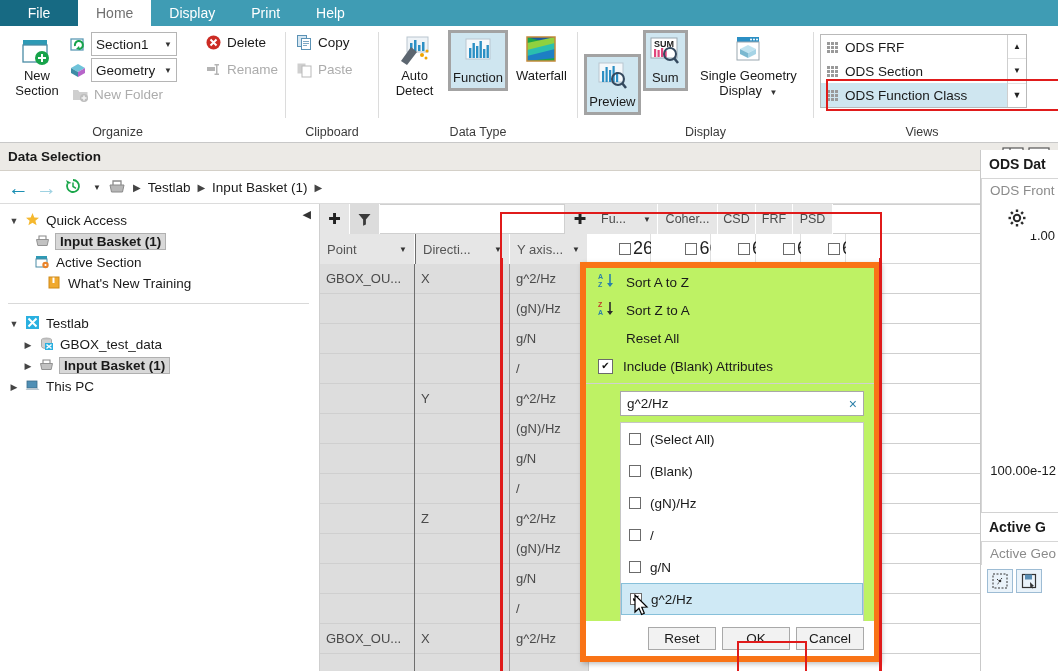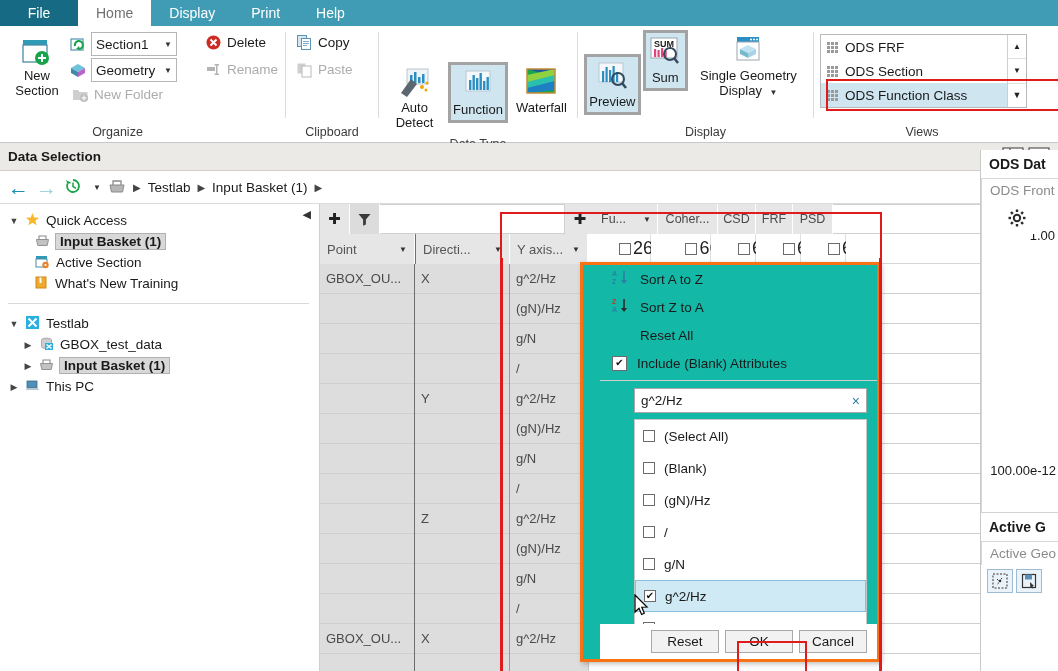--- a/index.html
+++ b/index.html
@@ -170,23 +170,23 @@
   .vscroll .thumb { height: 80px; background: #888; margin-top: 0; }
 
   
   .gear-strip {
     position: absolute; right: 17px; top: 0; height: 30px; width: 48px;
     display: flex; align-items: center; justify-content: center; background: #fff; z-index: 5;
   }
 
   
   .dropdown {
-    position: absolute; left: 580px; top: 262px; width: 300px; background: #14b8a6;
-    border: 3px solid #f97316; box-shadow: 2px 2px 5px rgba(0,0,0,.25); z-index: 50;
-    display: flex; flex-direction: column; padding-left: 17px;
+    position: absolute; left: 580px; top: 262px; width: 300px; background: #bef264;
+    border: 6px solid #f97316; box-shadow: 2px 2px 5px rgba(0,0,0,.25); z-index: 50;
+    display: flex; flex-direction: column;
   }
   .dd-item {
     height: 28px; display: flex; align-items: center; gap: 10px; padding: 0 12px;
     font-size: 13.5px; cursor: default;
   }
   .dd-sep { height: 1px; background: #d0d0d0; margin: 3px 0; }
   .dd-search-wrap { padding: 4px 10px 6px 34px; }
   .dd-search {
     height: 25px; border: 1px solid #a8a8a8; background: #fff; display: flex;
     align-items: center; padding: 0 6px; font-size: 13.5px;
@@ -376,21 +376,21 @@
             </span>
             <span>Paste</span>
           </div>
         </div>
       </div>
       <div class="rgroup-label">Clipboard</div>
     </div>
 
     <div class="rsep"></div>
 
-    <div class="rgroup" style="width:198px;margin-top:32px;">
+    <div class="rgroup" style="width:198px;">
       <div class="rgroup-content" style="gap:4px;">
         <div class="bigbtn">
           <span class="ic ic32">
             <svg viewBox="0 0 34 34" width="34" height="34">
               <rect x="9" y="3" width="21" height="15" fill="#eef3f7" stroke="#b9c6d0" stroke-width="1"></rect>
               <rect x="12" y="9" width="2.5" height="8" fill="#2b8fc4"></rect>
               <rect x="16" y="6" width="2.5" height="11" fill="#2b8fc4"></rect>
               <rect x="20" y="11" width="2.5" height="6" fill="#2b8fc4"></rect>
               <rect x="24" y="8" width="2.5" height="9" fill="#2b8fc4"></rect>
               <path d="M3 27 L13 13 L19 18 L9 31 z" fill="#5c6670"></path>
@@ -635,21 +635,21 @@
           <svg width="15" height="15" viewBox="0 0 15 15">
               <rect x="1" y="2" width="11" height="3" fill="#2e9ab5"></rect>
               <rect x="1" y="5" width="11" height="8" fill="#fff" stroke="#4a8ca5" stroke-width="1"></rect>
               <circle cx="10.5" cy="11" r="3.2" fill="#e8832a"></circle>
               <circle cx="10.5" cy="11" r="1.1" fill="#fff"></circle>
             </svg>
         </span>
         <span class="tlabel">Active Section</span>
       </div>
 
-      <div class="tnode" style="padding-left:34px;">
+      <div class="tnode" style="padding-left:47px;">
         <span>
           <svg width="15" height="15" viewBox="0 0 15 15">
               <rect x="2" y="2" width="10" height="11" fill="#f0a92e"></rect>
               <rect x="5.5" y="2" width="2" height="6" fill="#fff"></rect>
               <rect x="2" y="2" width="10" height="11" fill="none" stroke="#cf8a18" stroke-width="1"></rect>
             </svg>
         </span>
         <span class="tlabel">What's New Training</span>
       </div>
 

